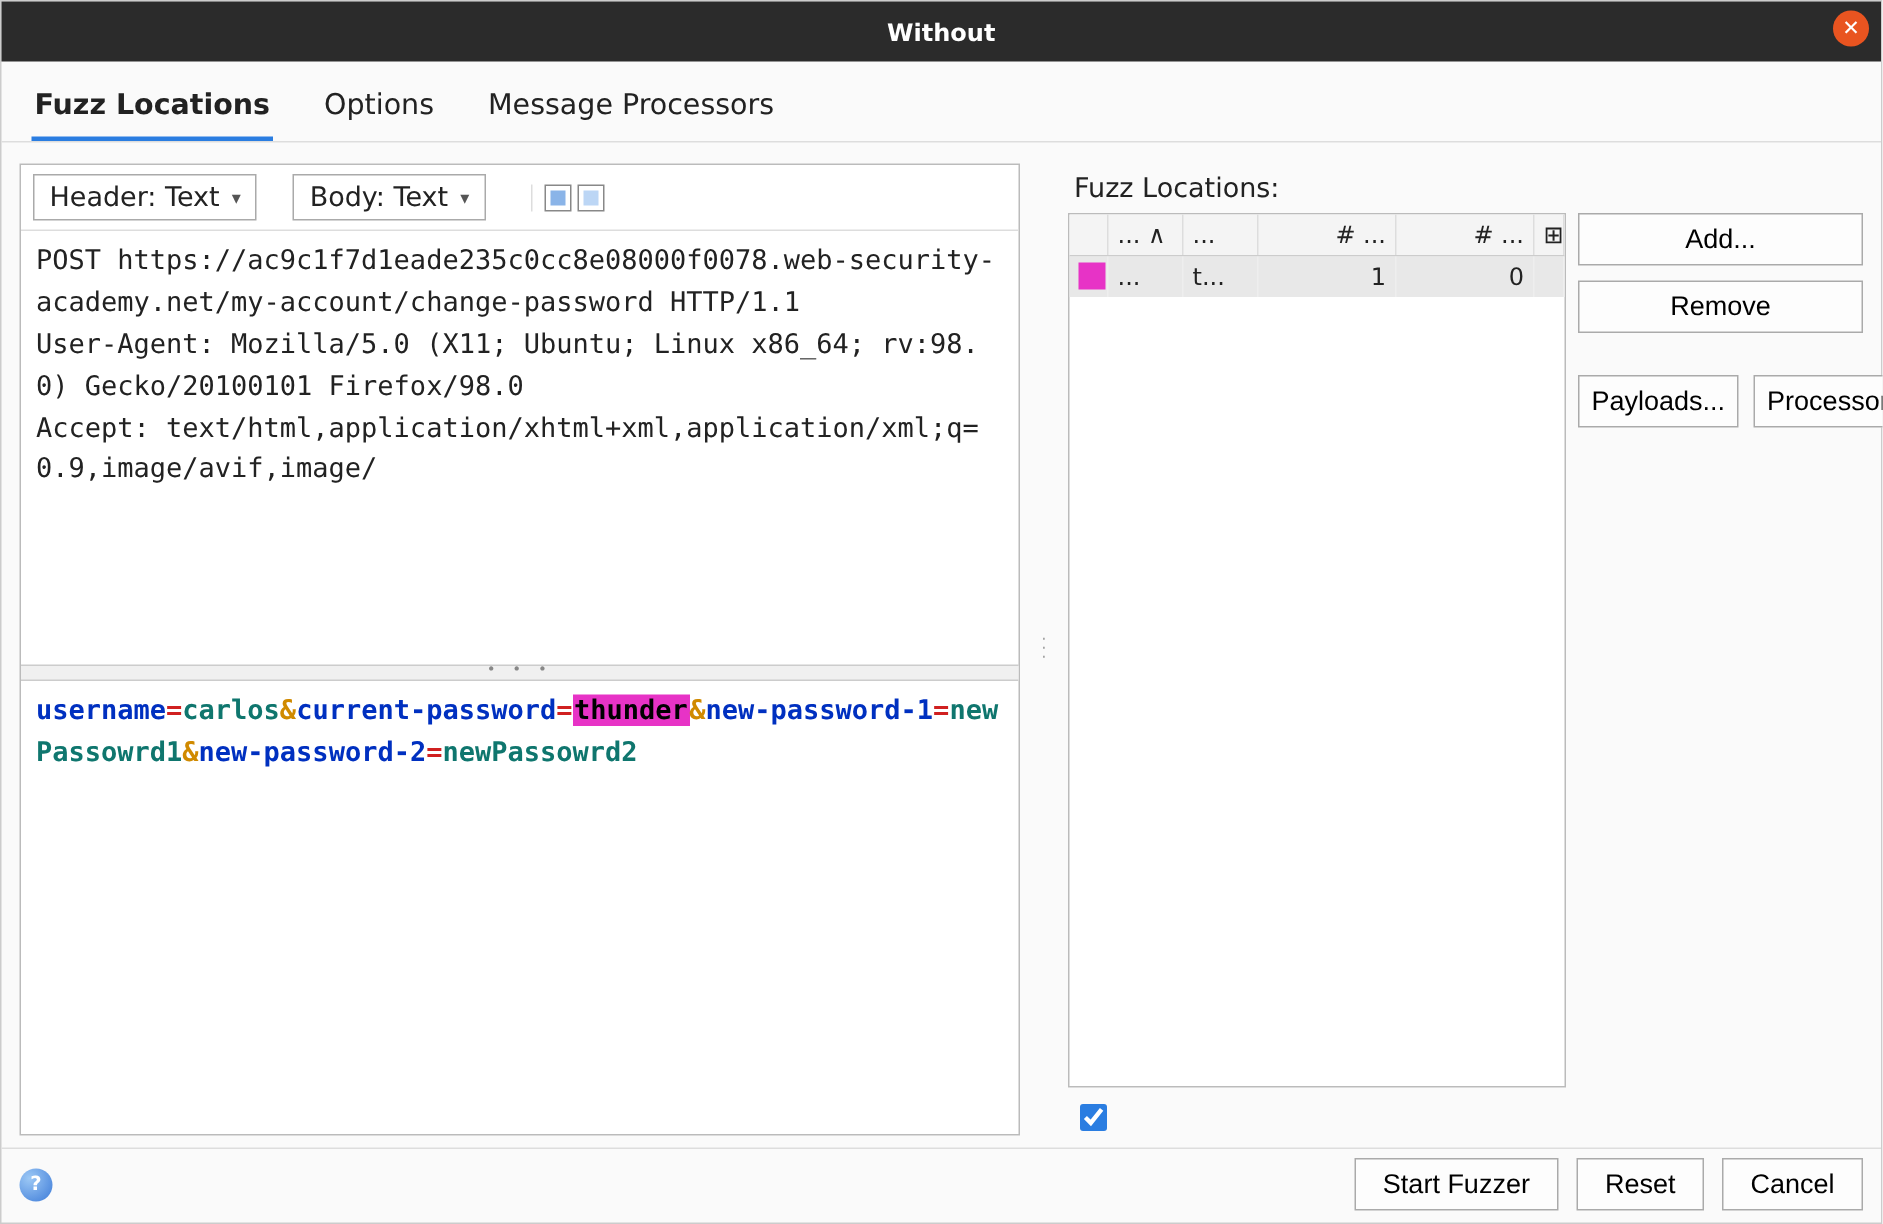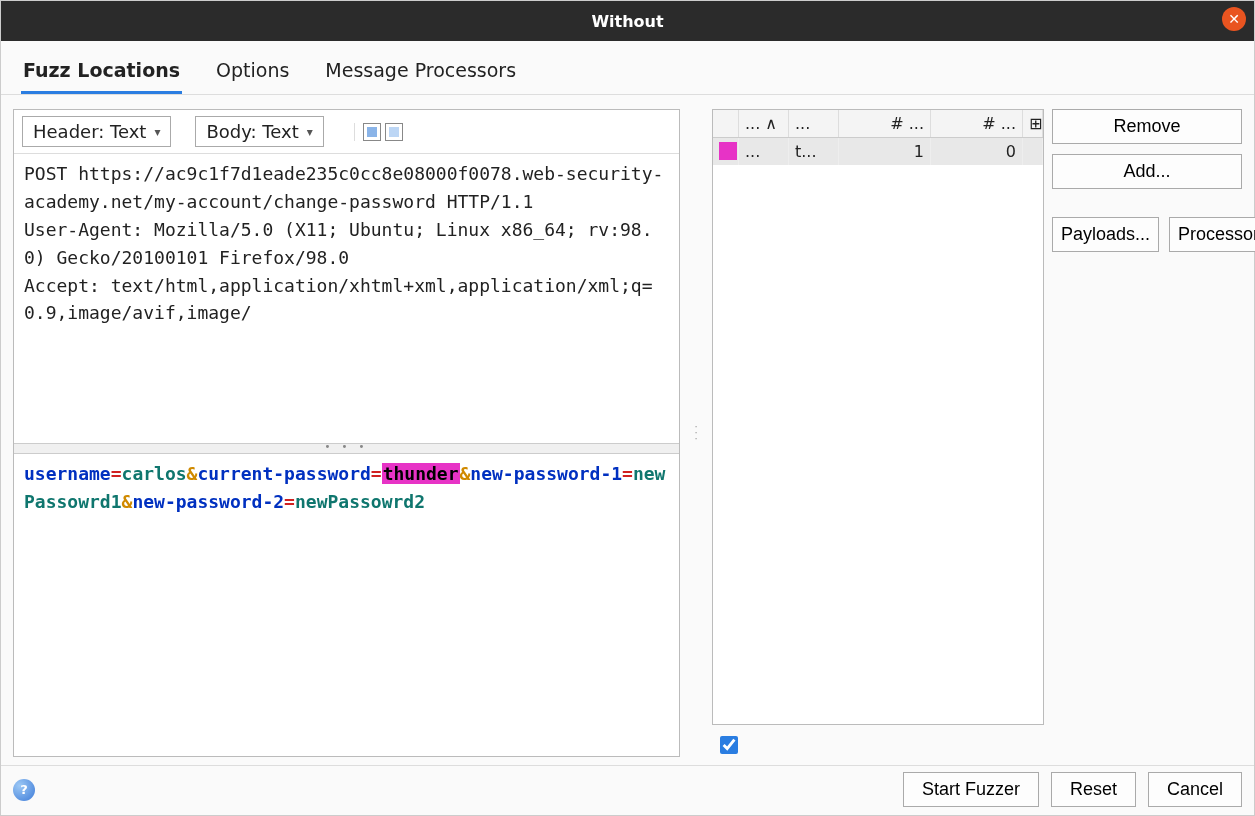--- a/index.html
+++ b/index.html
@@ -310,20 +310,21 @@
       <div class="request-header">POST https://ac9c1f7d1eade235c0cc8e08000f0078.web-security-academy.net/my-account/change-password HTTP/1.1
 User-Agent: Mozilla/5.0 (X11; Ubuntu; Linux x86_64; rv:98.0) Gecko/20100101 Firefox/98.0
 Accept: text/html,application/xhtml+xml,application/xml;q=0.9,image/avif,image/</div>
       <div class="splitter-dots">• • •</div>
       <div class="request-body"><span class="pkey">username</span><span class="pop">=</span><span class="pval">carlos</span><span class="pamp">&amp;</span><span class="pkey">current-password</span><span class="pop">=</span><span class="hilite">thunder</span><span class="pamp">&amp;</span><span class="pkey">new-password-1</span><span class="pop">=</span><span class="pval">newPassowrd1</span><span class="pamp">&amp;</span><span class="pkey">new-password-2</span><span class="pop">=</span><span class="pval">newPassowrd2</span></div>
     </div>
 
     <div class="vgrip">·<br>·<br>·</div>
 
     <div class="right-panel">
+      <div class="right-label">Fuzz Locations:</div>
       <div class="right-body">
         <div class="fuzz-table">
           <div class="ft-head">
             <div class="ft-col0"></div>
             <div class="ft-col-s"><span>...</span> <span>∧</span></div>
             <div class="ft-col-t">...</div>
             <div class="ft-col-n1"># ...</div>
             <div class="ft-col-n2"># ...</div>
             <div class="ft-colmenu">⊞</div>
           </div>
@@ -334,22 +335,22 @@
                 </div>
               <div class="ft-col-s">...</div>
               <div class="ft-col-t">t...</div>
               <div class="ft-col-n1">1</div>
               <div class="ft-col-n2">0</div>
               <div class="ft-colmenu"></div>
             </div>
           </div>
         </div>
         <div class="btn-col">
+          <button class="action">Add...</button>
           <button class="action">Remove</button>
-          <button class="action">Add...</button>
           <div class="grp2">
             <button class="action">Payloads...</button>
             <button class="action">Processors...</button>
           </div>
         </div>
       </div>
       <label class="checkbox-row">
         <input type="checkbox" checked="" style="">
       </label>
     </div>

